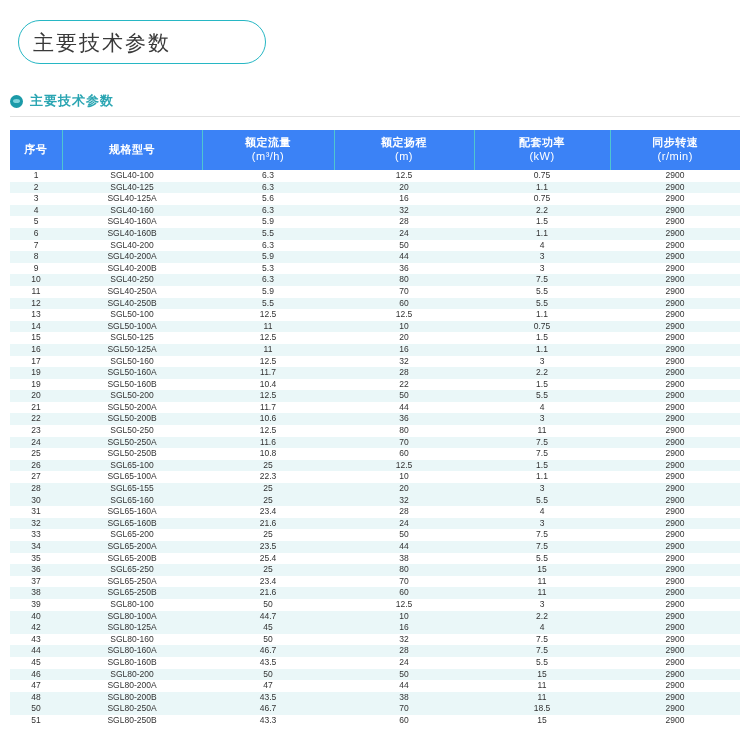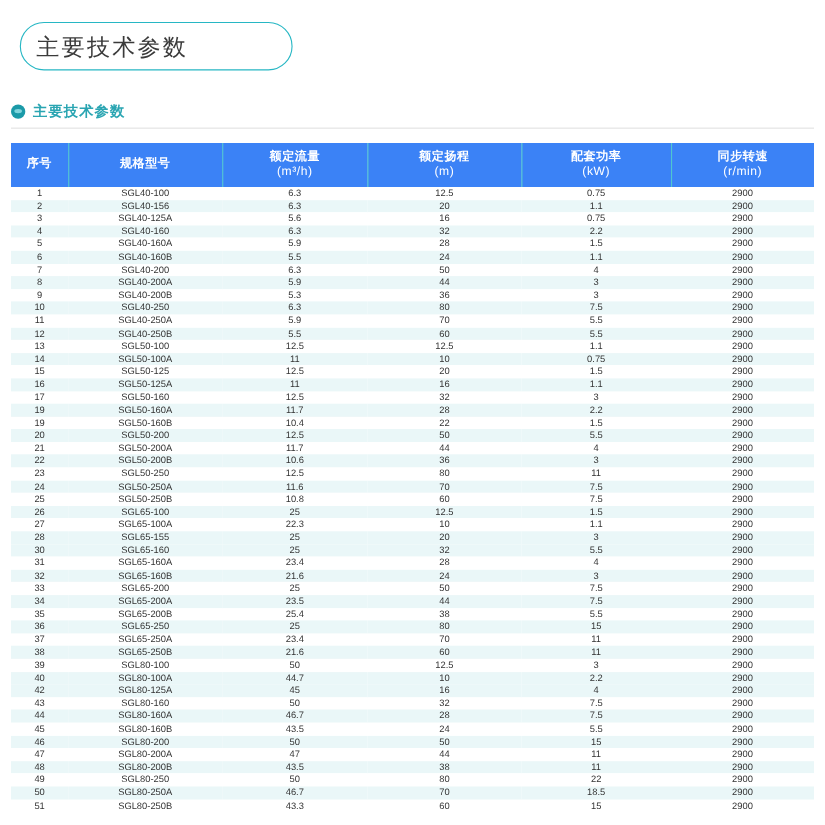--- a/index.html
+++ b/index.html
@@ -185,21 +185,21 @@
           <tr class="odd">
             <td class="c0">1</td>
             <td class="c1">SGL40-100</td>
             <td class="c0">6.3</td>
             <td class="c0">12.5</td>
             <td class="c0">0.75</td>
             <td class="c0">2900</td>
           </tr>
           <tr class="even">
             <td class="c0">2</td>
-            <td class="c1">SGL40-156</td>
+            <td class="c1">SGL40-125</td>
             <td class="c0">6.3</td>
             <td class="c0">20</td>
             <td class="c0">1.1</td>
             <td class="c0">2900</td>
           </tr>
           <tr class="odd">
             <td class="c0">3</td>
             <td class="c1">SGL40-125A</td>
             <td class="c0">5.6</td>
             <td class="c0">16</td>
@@ -543,28 +543,20 @@
             <td class="c0">2900</td>
           </tr>
           <tr class="even">
             <td class="c0">48</td>
             <td class="c1">SGL80-200B</td>
             <td class="c0">43.5</td>
             <td class="c0">38</td>
             <td class="c0">11</td>
             <td class="c0">2900</td>
           </tr>
-          <tr class="odd">
-            <td class="c0">49</td>
-            <td class="c1">SGL80-250</td>
-            <td class="c0">50</td>
-            <td class="c0">80</td>
-            <td class="c0">22</td>
-            <td class="c0">2900</td>
-          </tr>
           <tr class="even">
             <td class="c0">50</td>
             <td class="c1">SGL80-250A</td>
             <td class="c0">46.7</td>
             <td class="c0">70</td>
             <td class="c0">18.5</td>
             <td class="c0">2900</td>
           </tr>
           <tr class="odd">
             <td class="c0">51</td>

